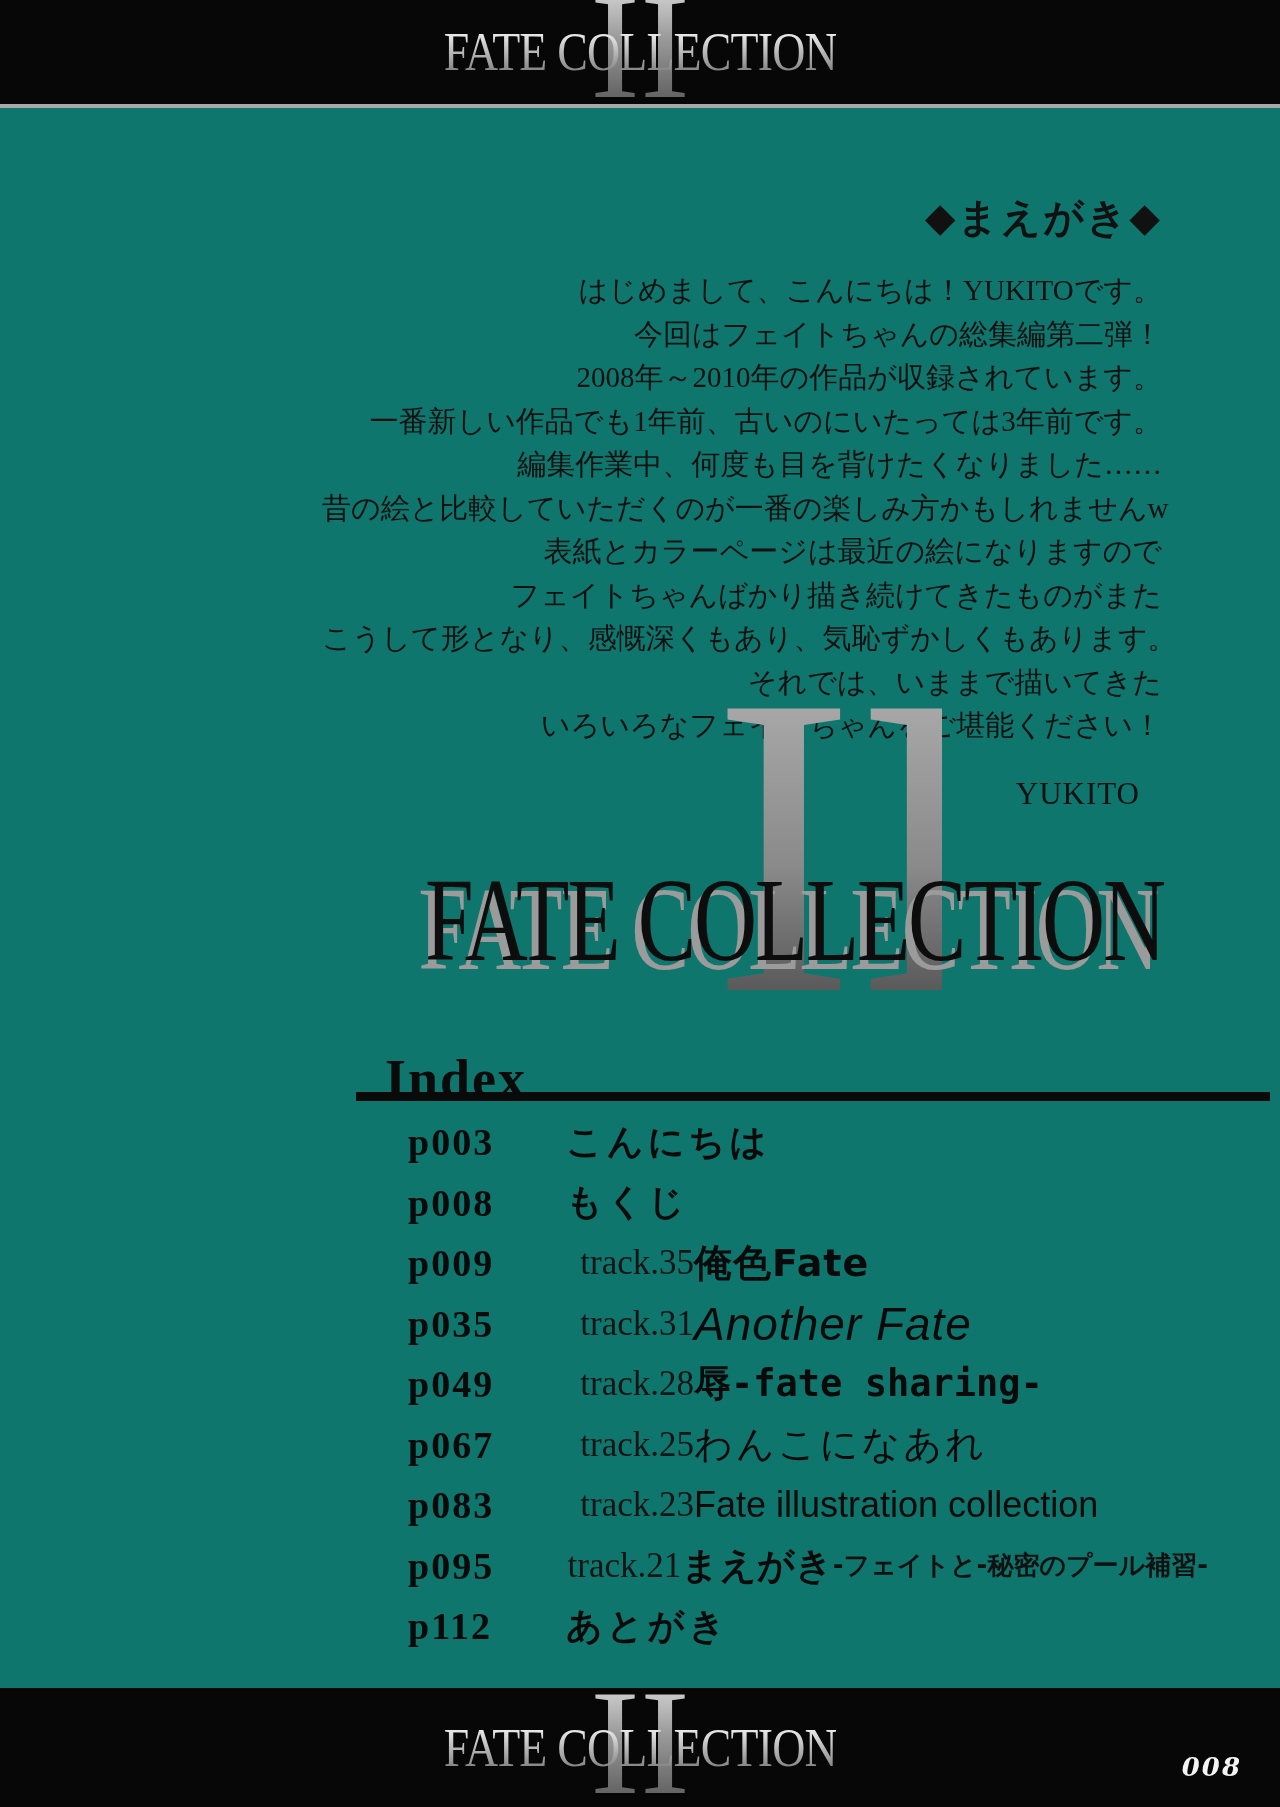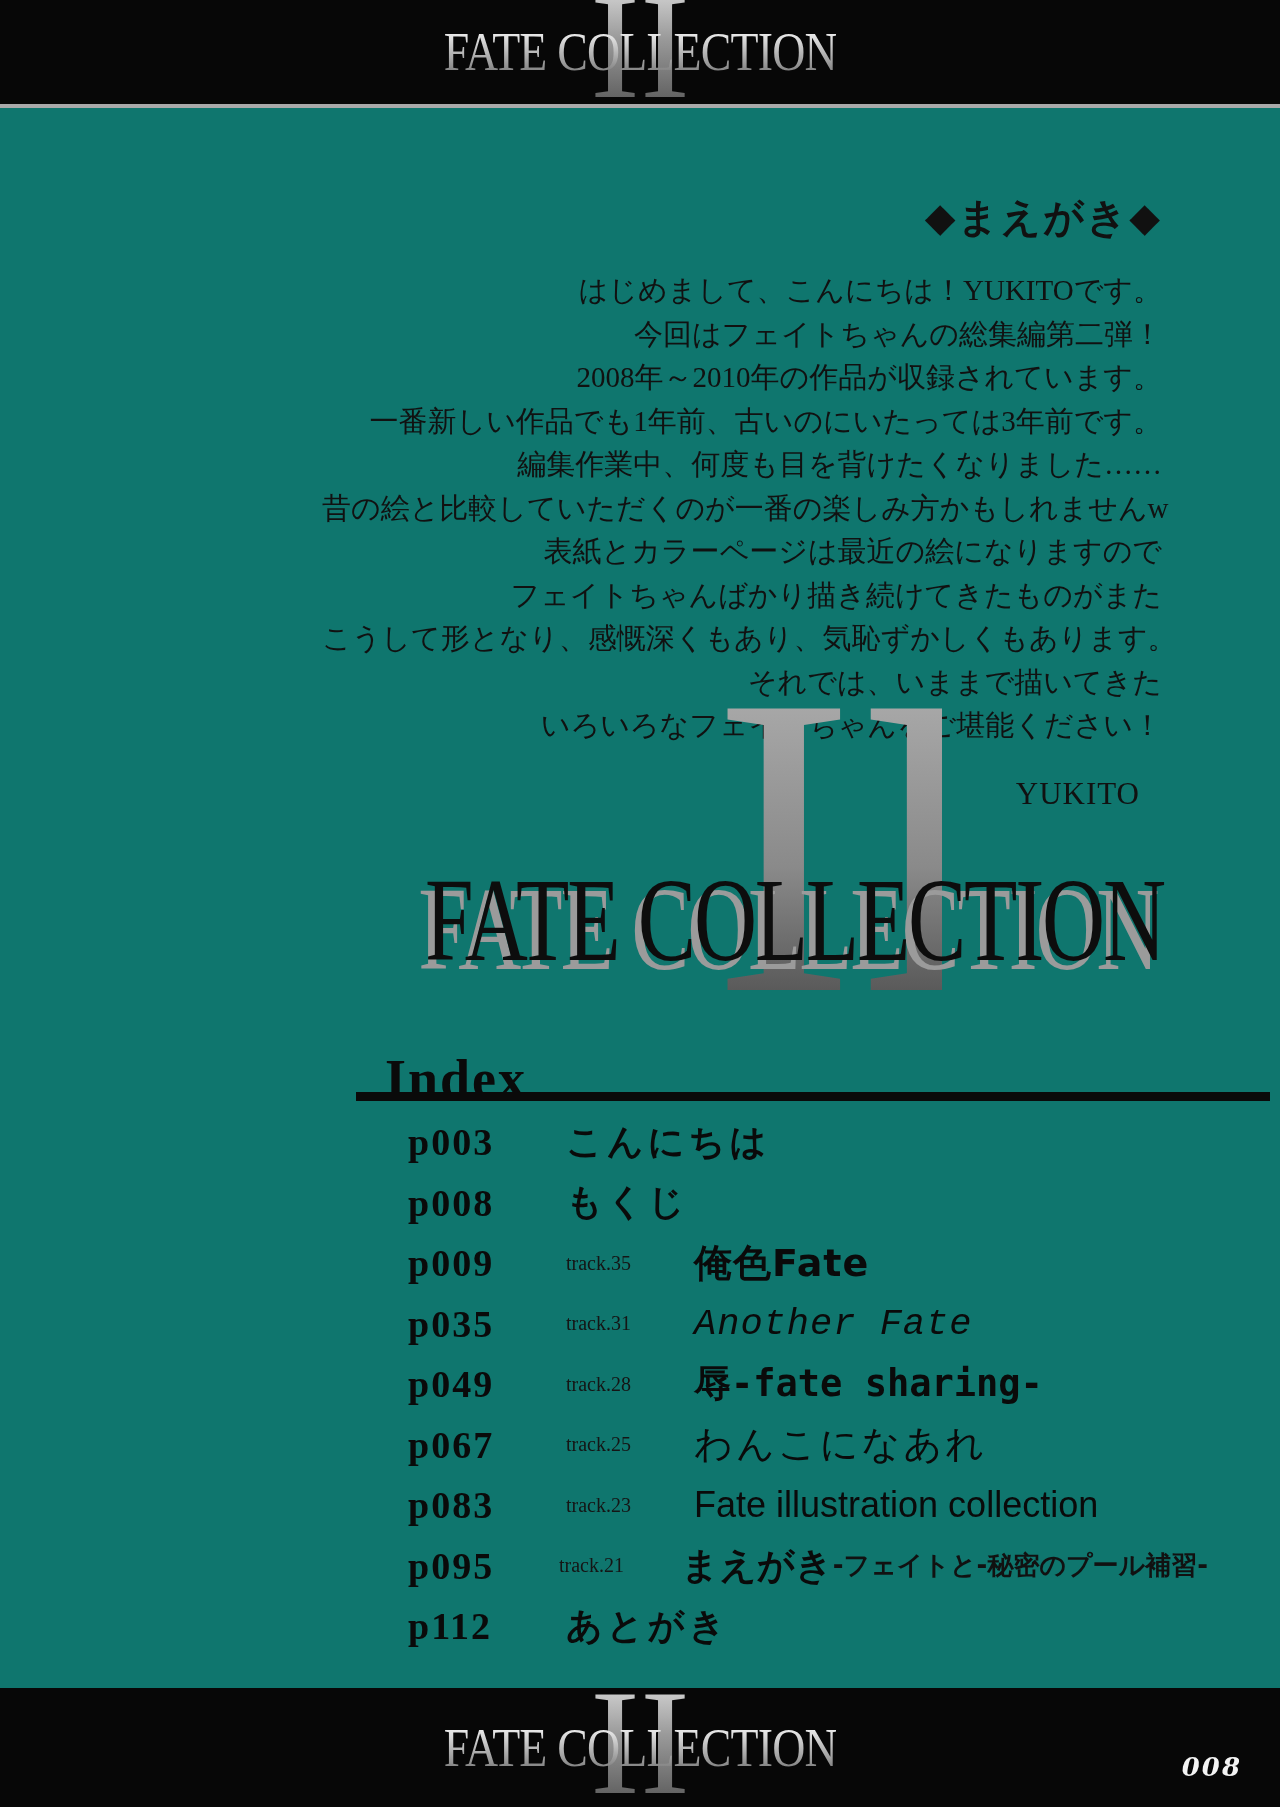--- a/index.html
+++ b/index.html
@@ -40,27 +40,27 @@
       transform:scaleX(.74);transform-origin:left center;
       text-shadow:-9px 9px 0 #9b9b9b;}
 
   
   .index-heading{position:absolute;left:385px;top:1012px;font-size:54px;font-weight:900;
       letter-spacing:2px;color:#0a0a0a;}
   .index-rule{position:absolute;left:356px;top:1092px;width:914px;height:9px;background:#0a0a0a;}
   .index-list{position:absolute;left:408px;top:1112px;width:800px;}
   .index-row{display:flex;align-items:center;height:60.5px;white-space:nowrap;}
   .page-label{width:158px;font-size:38px;font-weight:900;letter-spacing:2px;color:#0a0a0a;}
-  .track-label{width:128px;font-size:20px;color:#151515;}
+  .track-label{width:128px;font-size:35px;color:#151515;text-align:right;}
   .track-label:empty{display:none;}
   .entry-subtitle:empty{display:none;}
   .entry-title{color:#0a0a0a;}
   .t-brush{font-family:"DejaVu Serif","Liberation Serif",serif;font-weight:700;font-size:36px;letter-spacing:4px;}
   .t-gothic{font-family:"DejaVu Sans","Liberation Sans",sans-serif;font-weight:600;font-size:38px;letter-spacing:1px;}
-  .t-script{font-family:Liberation Mono, monospace;font-style:italic;font-size:37px;letter-spacing:1px;text-align:right;}
+  .t-script{font-family:Liberation Sans, sans-serif;font-style:italic;font-size:46px;letter-spacing:1px;text-align:right;}
   .t-mono{font-family:"DejaVu Sans Mono","Liberation Mono",monospace;font-weight:600;font-size:37px;}
   .t-plain{font-family:"DejaVu Serif",serif;font-weight:500;font-size:38px;letter-spacing:3px;}
   .t-sans{font-family:"Liberation Sans","DejaVu Sans",sans-serif;font-size:36px;}
   .t-cjkbold{font-family:"DejaVu Sans",sans-serif;font-weight:700;font-size:37px;}
   .entry-subtitle{font-family:"DejaVu Sans",sans-serif;font-weight:700;font-size:26px;}
 
   
   .page-number{position:absolute;right:38px;top:1752px;z-index:3;
       font-family:"DejaVu Serif",serif;font-style:italic;font-weight:700;
       font-size:26px;color:#f4f4f4;letter-spacing:2px;text-align:right;}

